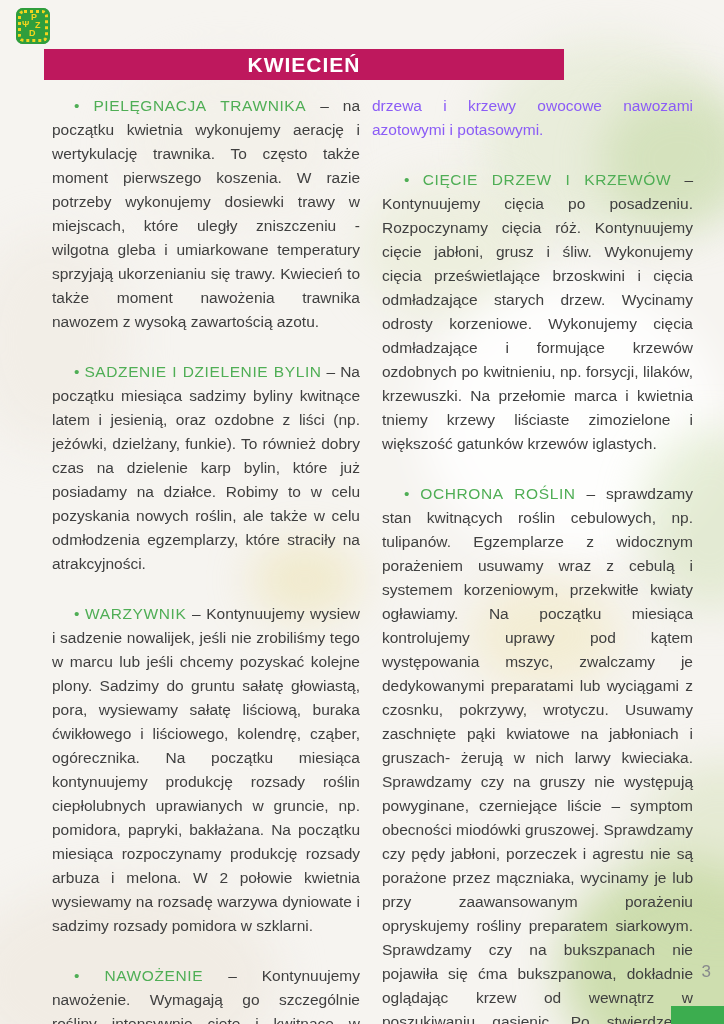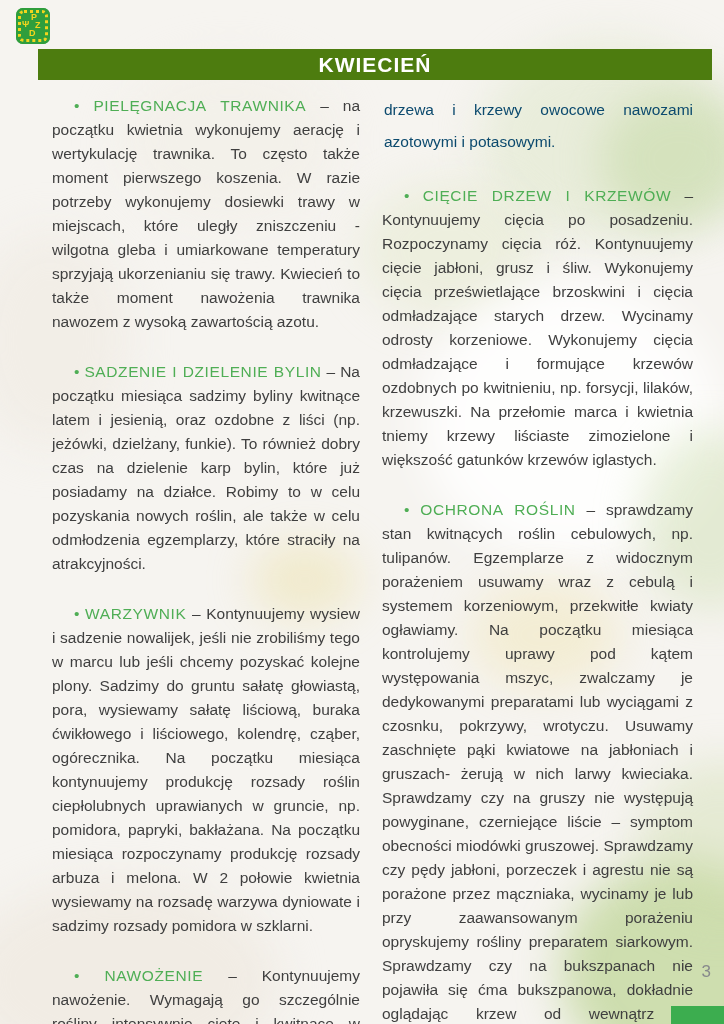--- a/index.html
+++ b/index.html
@@ -34,42 +34,42 @@
     position:absolute;inset:2px;border:3px dotted #f2d51e;border-radius:6px;
   }
   .logo-letters{position:absolute;inset:0;color:#f2d51e;font-weight:bold;}
   .logo-letters .p{position:absolute;left:15px;top:4px;font-size:9px;}
   .logo-letters .z{position:absolute;left:19px;top:12px;font-size:9px;}
   .logo-letters .d{position:absolute;left:13px;top:20px;font-size:9px;}
   .logo-letters .tree{position:absolute;left:6px;top:11px;font-size:9px;}
 
   
   .title-bar{
-    position:absolute;left:38px;top:49px;width:674px;height:31px;
-    background:#4d7c0f;display:flex;align-items:center;justify-content:center;
+    position:absolute;left:44px;top:49px;width:520px;height:31px;
+    background:#be185d;display:flex;align-items:center;justify-content:center;
   }
   .title-bar span{
     color:#ffffff;font-size:21px;font-weight:bold;letter-spacing:1px;
   }
 
   
   .content{
     position:absolute;left:42px;top:94px;width:651px;
     display:grid;grid-template-columns:318px 321px;column-gap:12px;
   }
   .col{min-width:0;}
   p.sec{
     margin:0 0 26px 10px;
     font-size:15.5px;line-height:24px;text-align:justify;
     color:#3f3f3f;text-indent:22px;
   }
   p.cont{
-    margin:0 0 26px 12px;
-    font-size:15.5px;line-height:32px;text-align:justify;
-    color:#0c4a6e;text-indent:0;
+    margin:0 0 26px 0;
+    font-size:15.5px;line-height:24px;text-align:justify;
+    color:#8b5cf6;text-indent:0;
   }
   .bullet{color:#4fae55;}
   .hd{color:#4fae55;letter-spacing:.6px;}
 
   
   .page-num{
     position:absolute;right:13px;top:962px;
     font-size:17px;color:#87898c;
   }
   .corner-bar{

